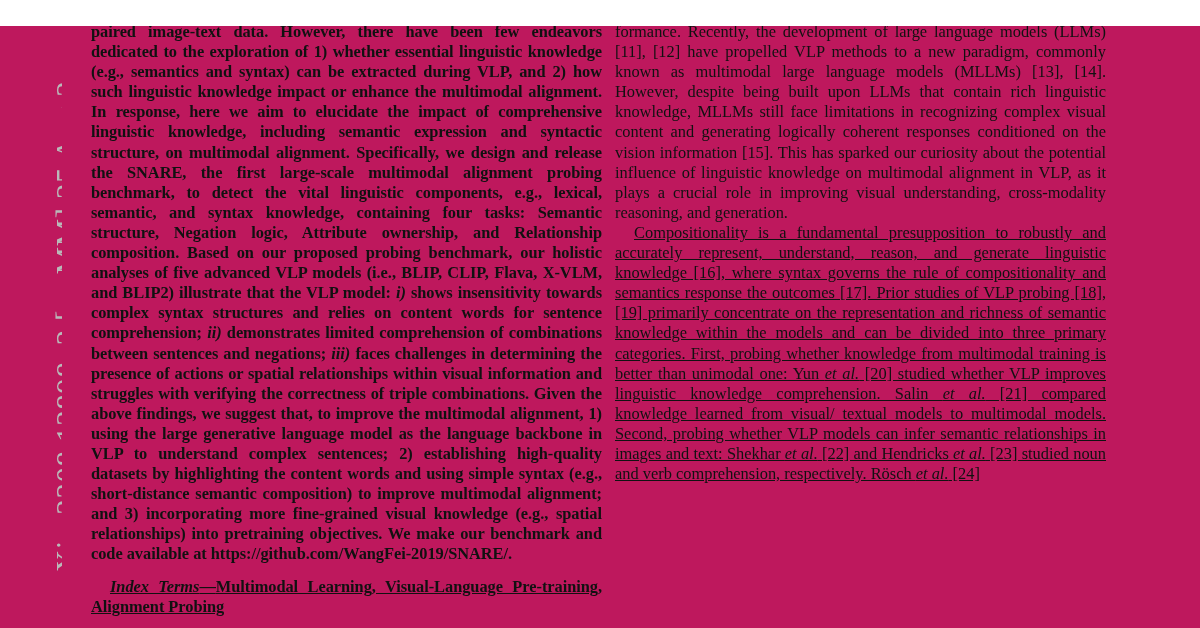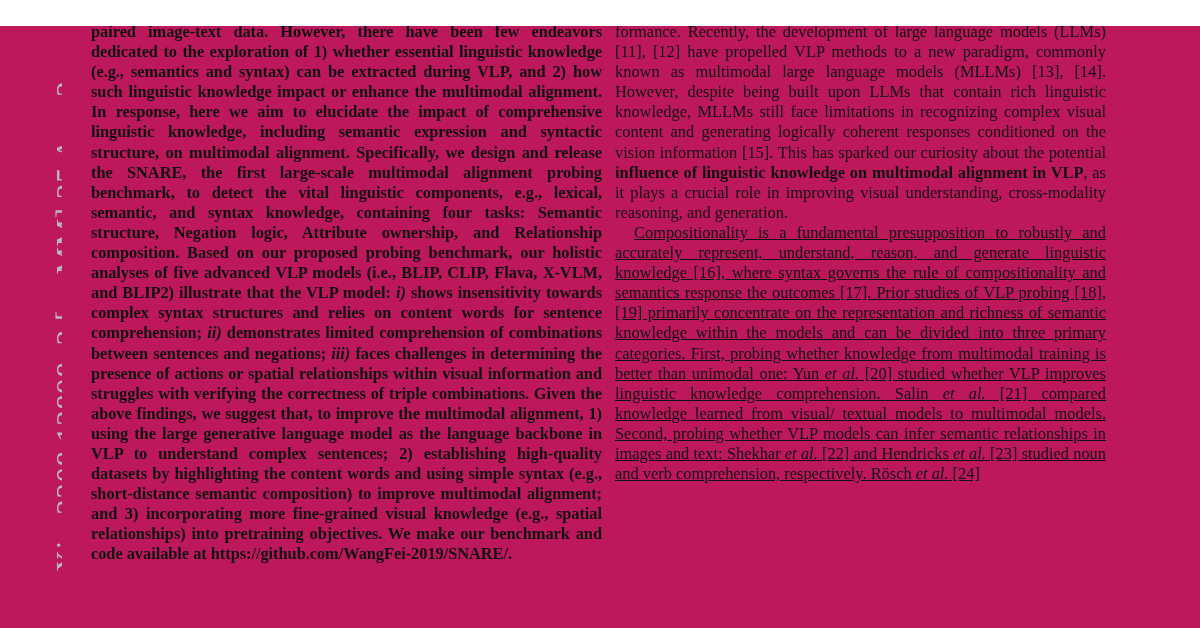--- a/index.html
+++ b/index.html
@@ -88,21 +88,21 @@
     text-indent: 0;
   }
   .col p.indent {
     text-indent: 19px;
     text-decoration: underline;
   }
   .col p.gap {
     margin-top: 12px;
   }
   .it { font-style: italic; }
-  .bd { font-weight: bold; }
+  .bd { font-weight: normal; }
 
   
   .clip-bottom {
     position: absolute;
     left: 0;
     bottom: 0;
     width: 1200px;
     height: 0px;
   }
 </style>
@@ -114,20 +114,21 @@
   <div class="arxiv-stamp-wrap">
     <div class="arxiv-stamp">arXiv:2308.12898v2  [cs.MM]  25 Aug 2</div>
   </div>
 
   <div class="columns">
 
     <div class="col col-left">
 
       <p class="cont"><span>paired image-text data. However, there have been few endeavors dedicated to the exploration of 1) whether essential linguistic knowledge (e.g., semantics and syntax) can be extracted during VLP, and 2) how such linguistic knowledge impact or enhance the multimodal alignment. In response, here we aim to elucidate the impact of comprehensive linguistic knowledge, including semantic expression and syntactic structure, on multimodal alignment. Specifically, we design and release the SNARE, the first large-scale multimodal alignment probing benchmark, to detect the vital linguistic components, e.g., lexical, semantic, and syntax knowledge, containing four tasks: Semantic structure, Negation logic, Attribute ownership, and Relationship composition. Based on our proposed probing benchmark, our holistic analyses of five advanced VLP models (i.e., BLIP, CLIP, Flava, X-VLM, and BLIP2) illustrate that the VLP model: </span><span class="it">i)</span><span> shows insensitivity towards complex syntax structures and relies on content words for sentence comprehension; </span><span class="it">ii)</span><span> demonstrates limited comprehension of combinations between sentences and negations; </span><span class="it">iii)</span><span> faces challenges in determining the presence of actions or spatial relationships within visual information and struggles with verifying the correctness of triple combinations. Given the above findings, we suggest that, to improve the multimodal alignment, 1) using the large generative language model as the language backbone in VLP to understand complex sentences; 2) establishing high-quality datasets by highlighting the content words and using simple syntax (e.g., short-distance semantic composition) to improve multimodal alignment; and 3) incorporating more fine-grained visual knowledge (e.g., spatial relationships) into pretraining objectives. We make our benchmark and code available at </span><span>https://github.com/WangFei-2019/SNARE/.</span></p>
 
+      <p class="indent gap"><span class="it">Index Terms</span><span>—</span><span>Multimodal Learning, Visual-Language Pre-training, Alignment Probing</span></p>
 
     </div>
 
     <div class="col col-right">
 
       <p class="cont"><span>formance. Recently, the development of large language models (LLMs) [11], [12] have propelled VLP methods to a new paradigm, commonly known as multimodal large language models (MLLMs) [13], [14]. However, despite being built upon LLMs that contain rich linguistic knowledge, MLLMs still face limitations in recognizing complex visual content and generating logically coherent responses conditioned on the vision information [15]. This has sparked our curiosity about the potential </span><span class="bd">influence of linguistic knowledge on multimodal alignment in VLP</span><span>, as it plays a crucial role in improving visual understanding, cross-modality reasoning, and generation.</span></p>
 
       <p class="indent"><span>Compositionality is a fundamental presupposition to robustly and accurately represent, understand, reason, and generate linguistic knowledge [16], where syntax governs the rule of compositionality and semantics response the outcomes [17]. Prior studies of VLP probing [18], [19] primarily concentrate on the representation and richness of semantic knowledge within the models and can be divided into three primary categories. First, probing whether knowledge from multimodal training is better than unimodal one: Yun </span><span class="it">et al.</span><span> [20] studied whether VLP improves linguistic knowledge comprehension. Salin </span><span class="it">et al.</span><span> [21] compared knowledge learned from visual/ textual models to multimodal models. Second, probing whether VLP models can infer semantic relationships in images and text: Shekhar </span><span class="it">et al.</span><span> [22] and Hendricks </span><span class="it">et al.</span><span> [23] studied noun and verb comprehension, respectively. Rösch </span><span class="it">et al.</span><span> [24]</span></p>
 
     </div>

